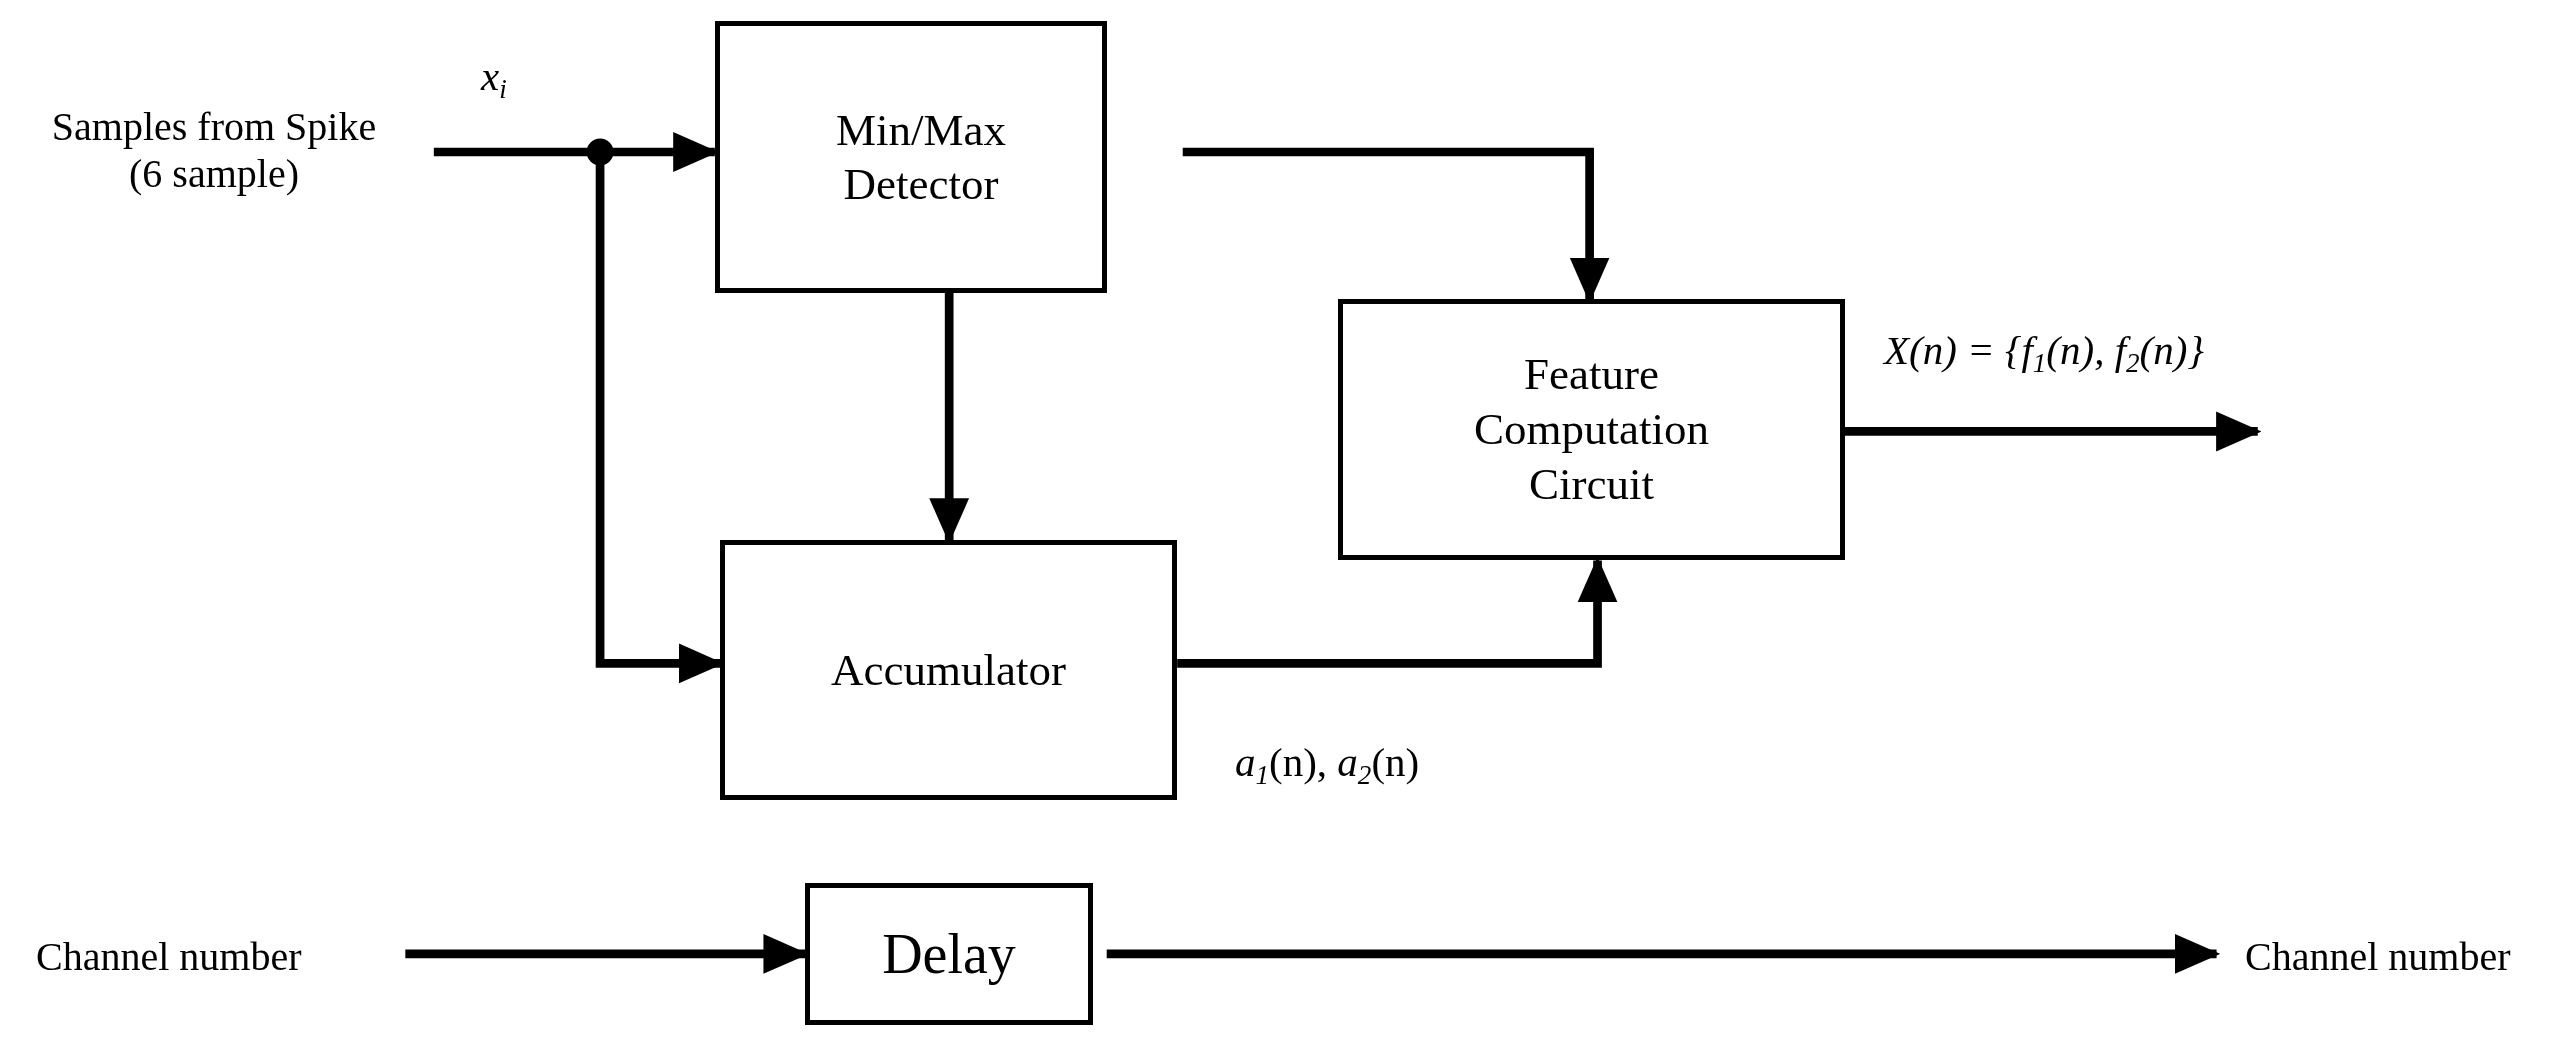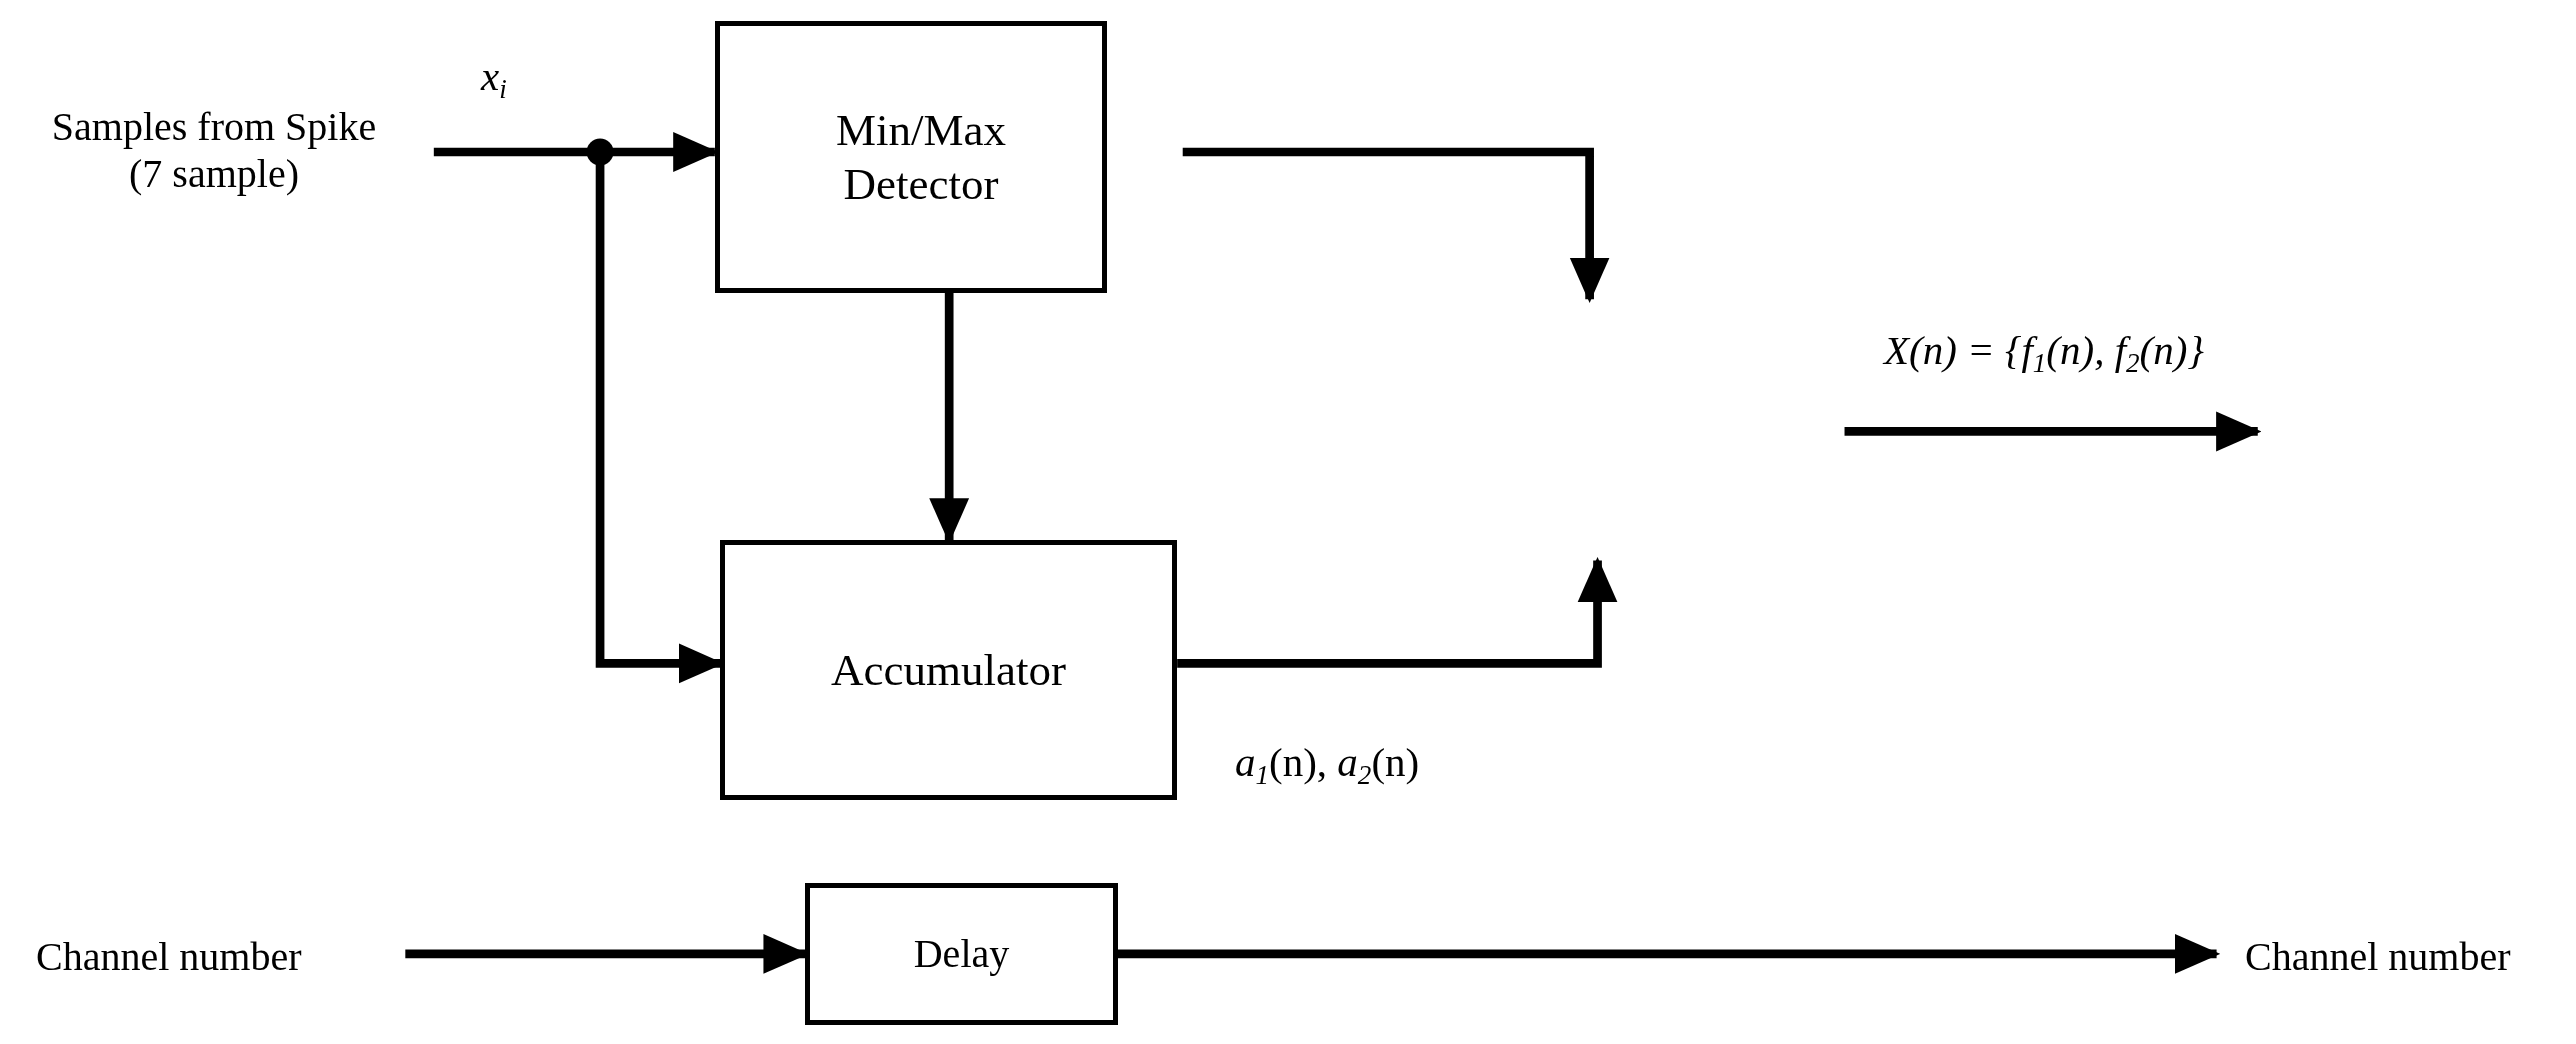--- a/index.html
+++ b/index.html
@@ -95,27 +95,30 @@
     <path d="M 2330 545 L 2852 545" fill="none" stroke="#000000" stroke-width="11" marker-end="url(#ah)"></path>
 
     <path d="M 512 1205 L 1017 1205" fill="none" stroke="#000000" stroke-width="11" marker-end="url(#ah)"></path>
 
     <path d="M 1398 1205 L 2800 1205" fill="none" stroke="#000000" stroke-width="11" marker-end="url(#ah)"></path>
   </svg>
 
   <div class="blk" style="left:715px; top:21.4px; width:392px; height:272px;padding-left:20px;">Min/Max
 Detector</div>
 
+  <div class="blk" style="left:1338px; top:299px; width:507px; height:261px;">Feature
+Computation
+Circuit</div>
 
   <div class="blk" style="left:720px; top:540px; width:457px; height:260px;">Accumulator</div>
 
-  <div class="blk" style="left:805px; top:883px; width:313px; height:142px; font-size:40px;">Delay</div>
+  <div class="blk" style="left:805px; top:883px; width:288px; height:142px; font-size:56px;">Delay</div>
 
   <div class="lbl center" style="left:8px; top:103px; width:412px;">Samples from Spike
-(7 sample)</div>
+(6 sample)</div>
 
 
   <div class="lbl left" style="left:36px; top:933px; width:372px;">Channel number</div>
 
   <div class="lbl left" style="left:2245px; top:933px; width:372px;">Channel number</div>
 
   <div class="mathlbl" style="left:472px; top:54px;margin-left:9px;">
     <span>x</span><sub>i</sub>
   </div>
 

